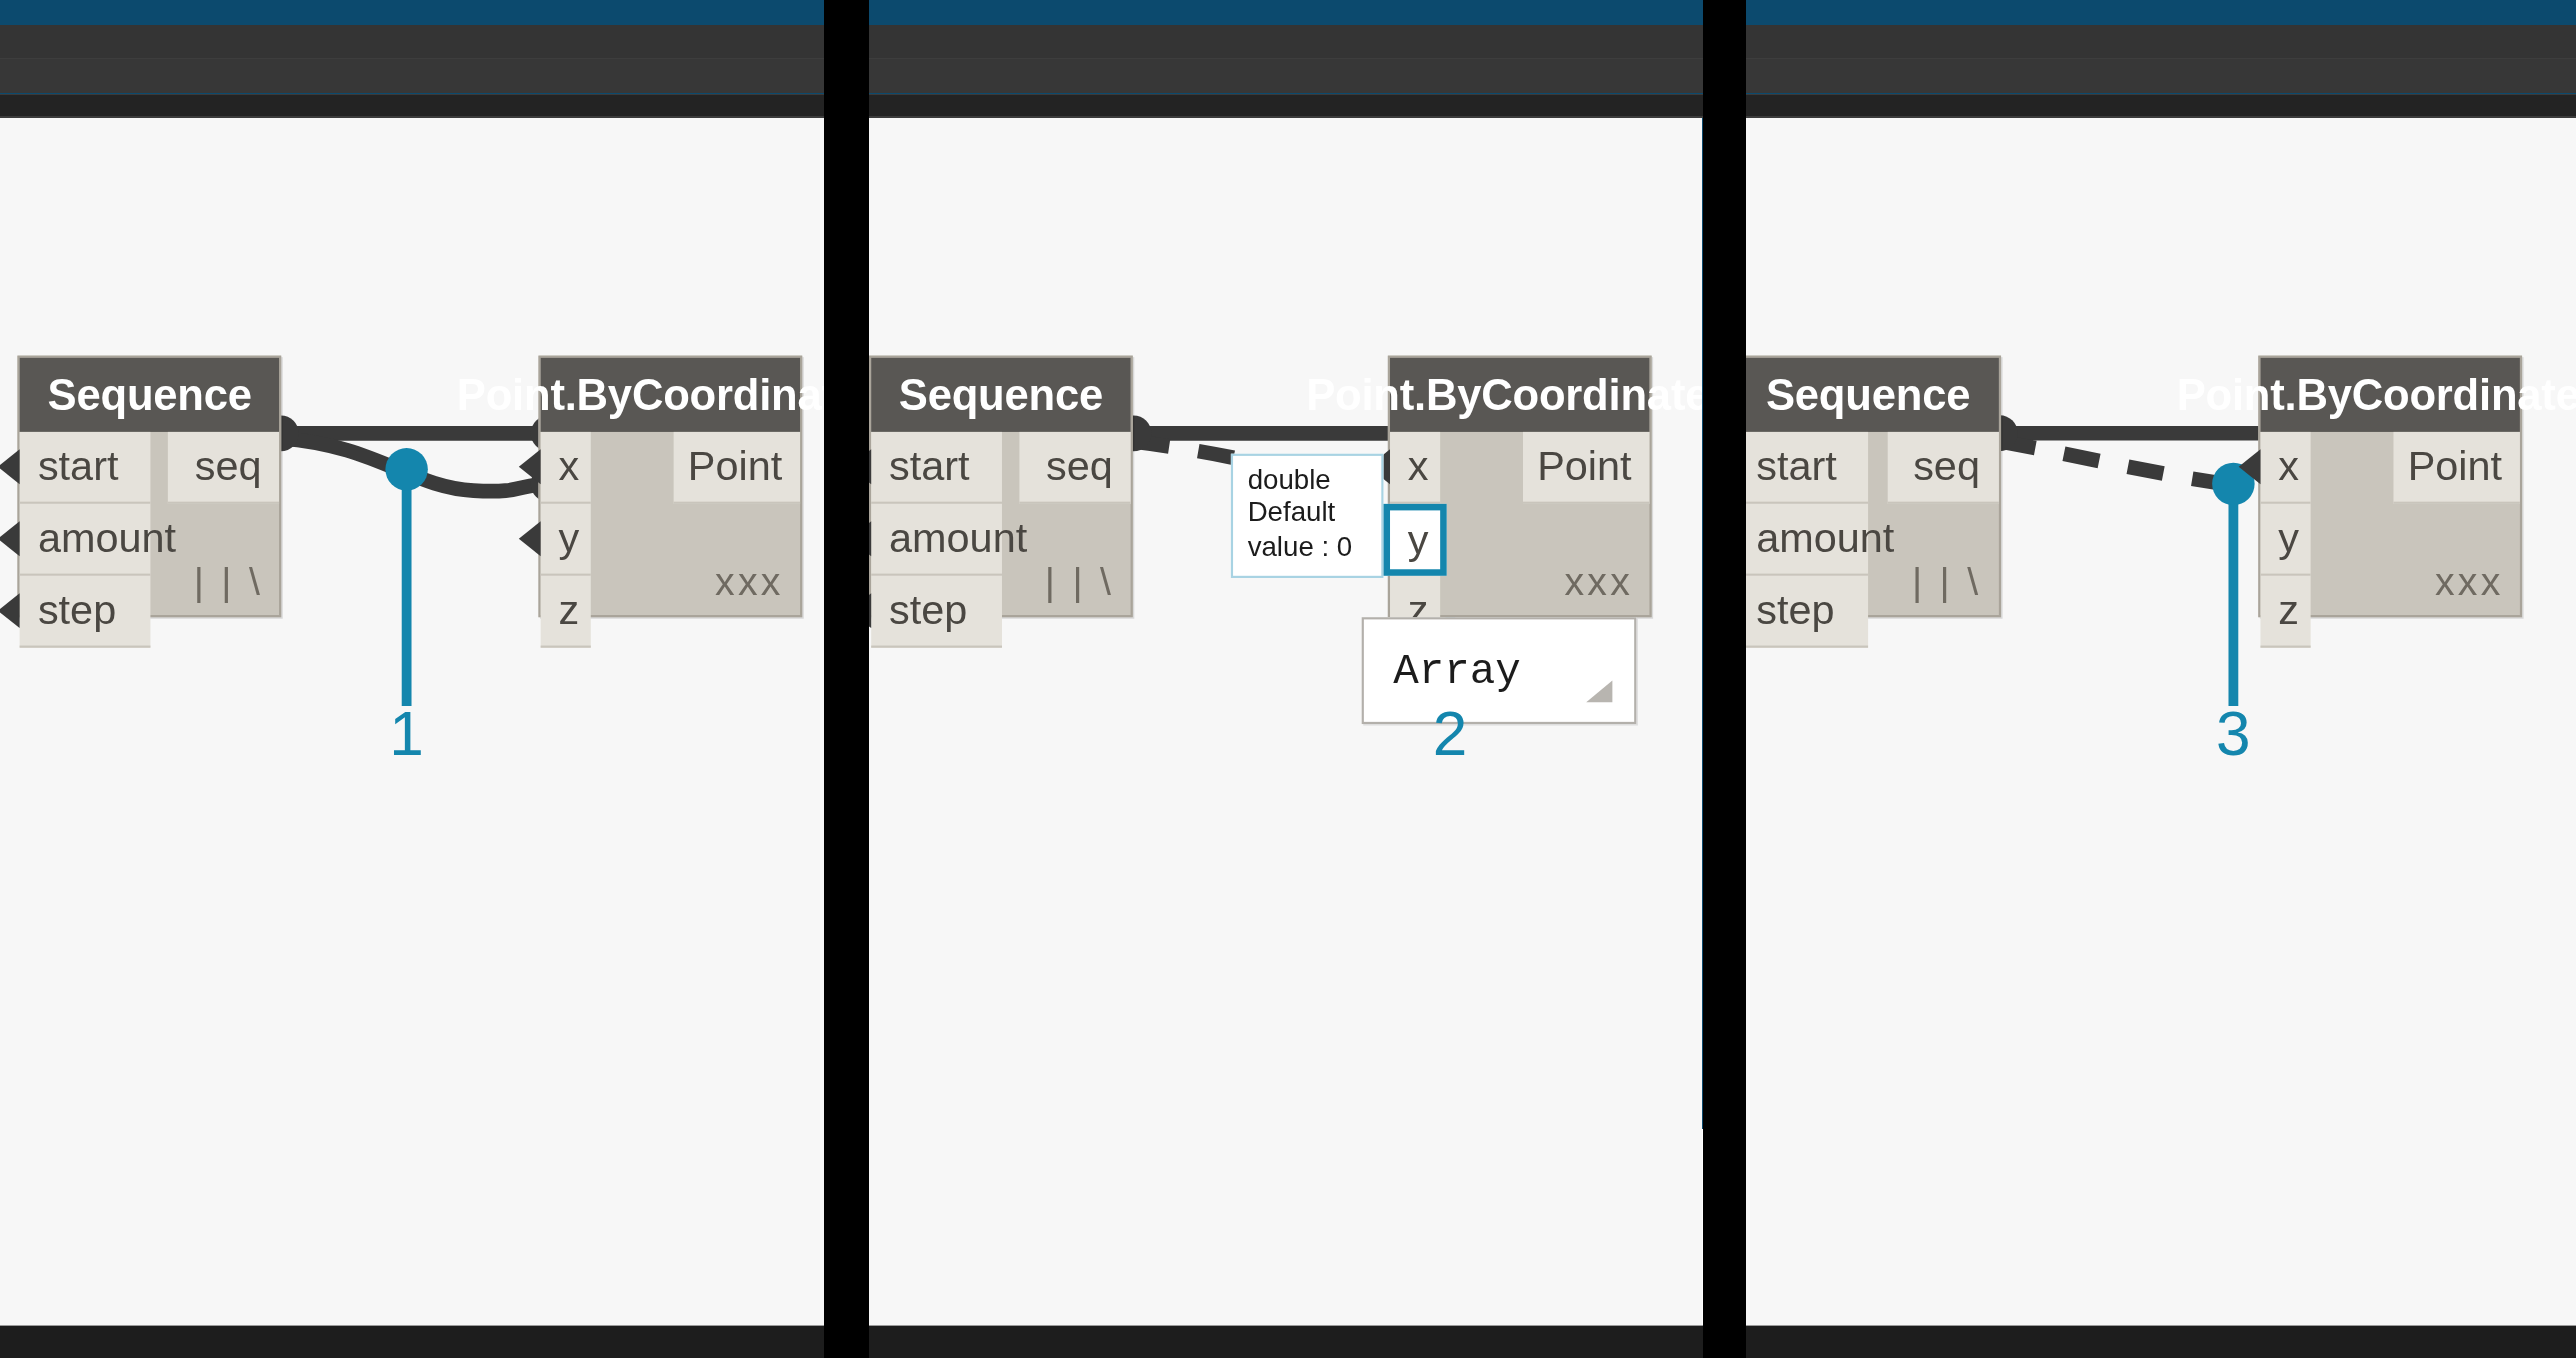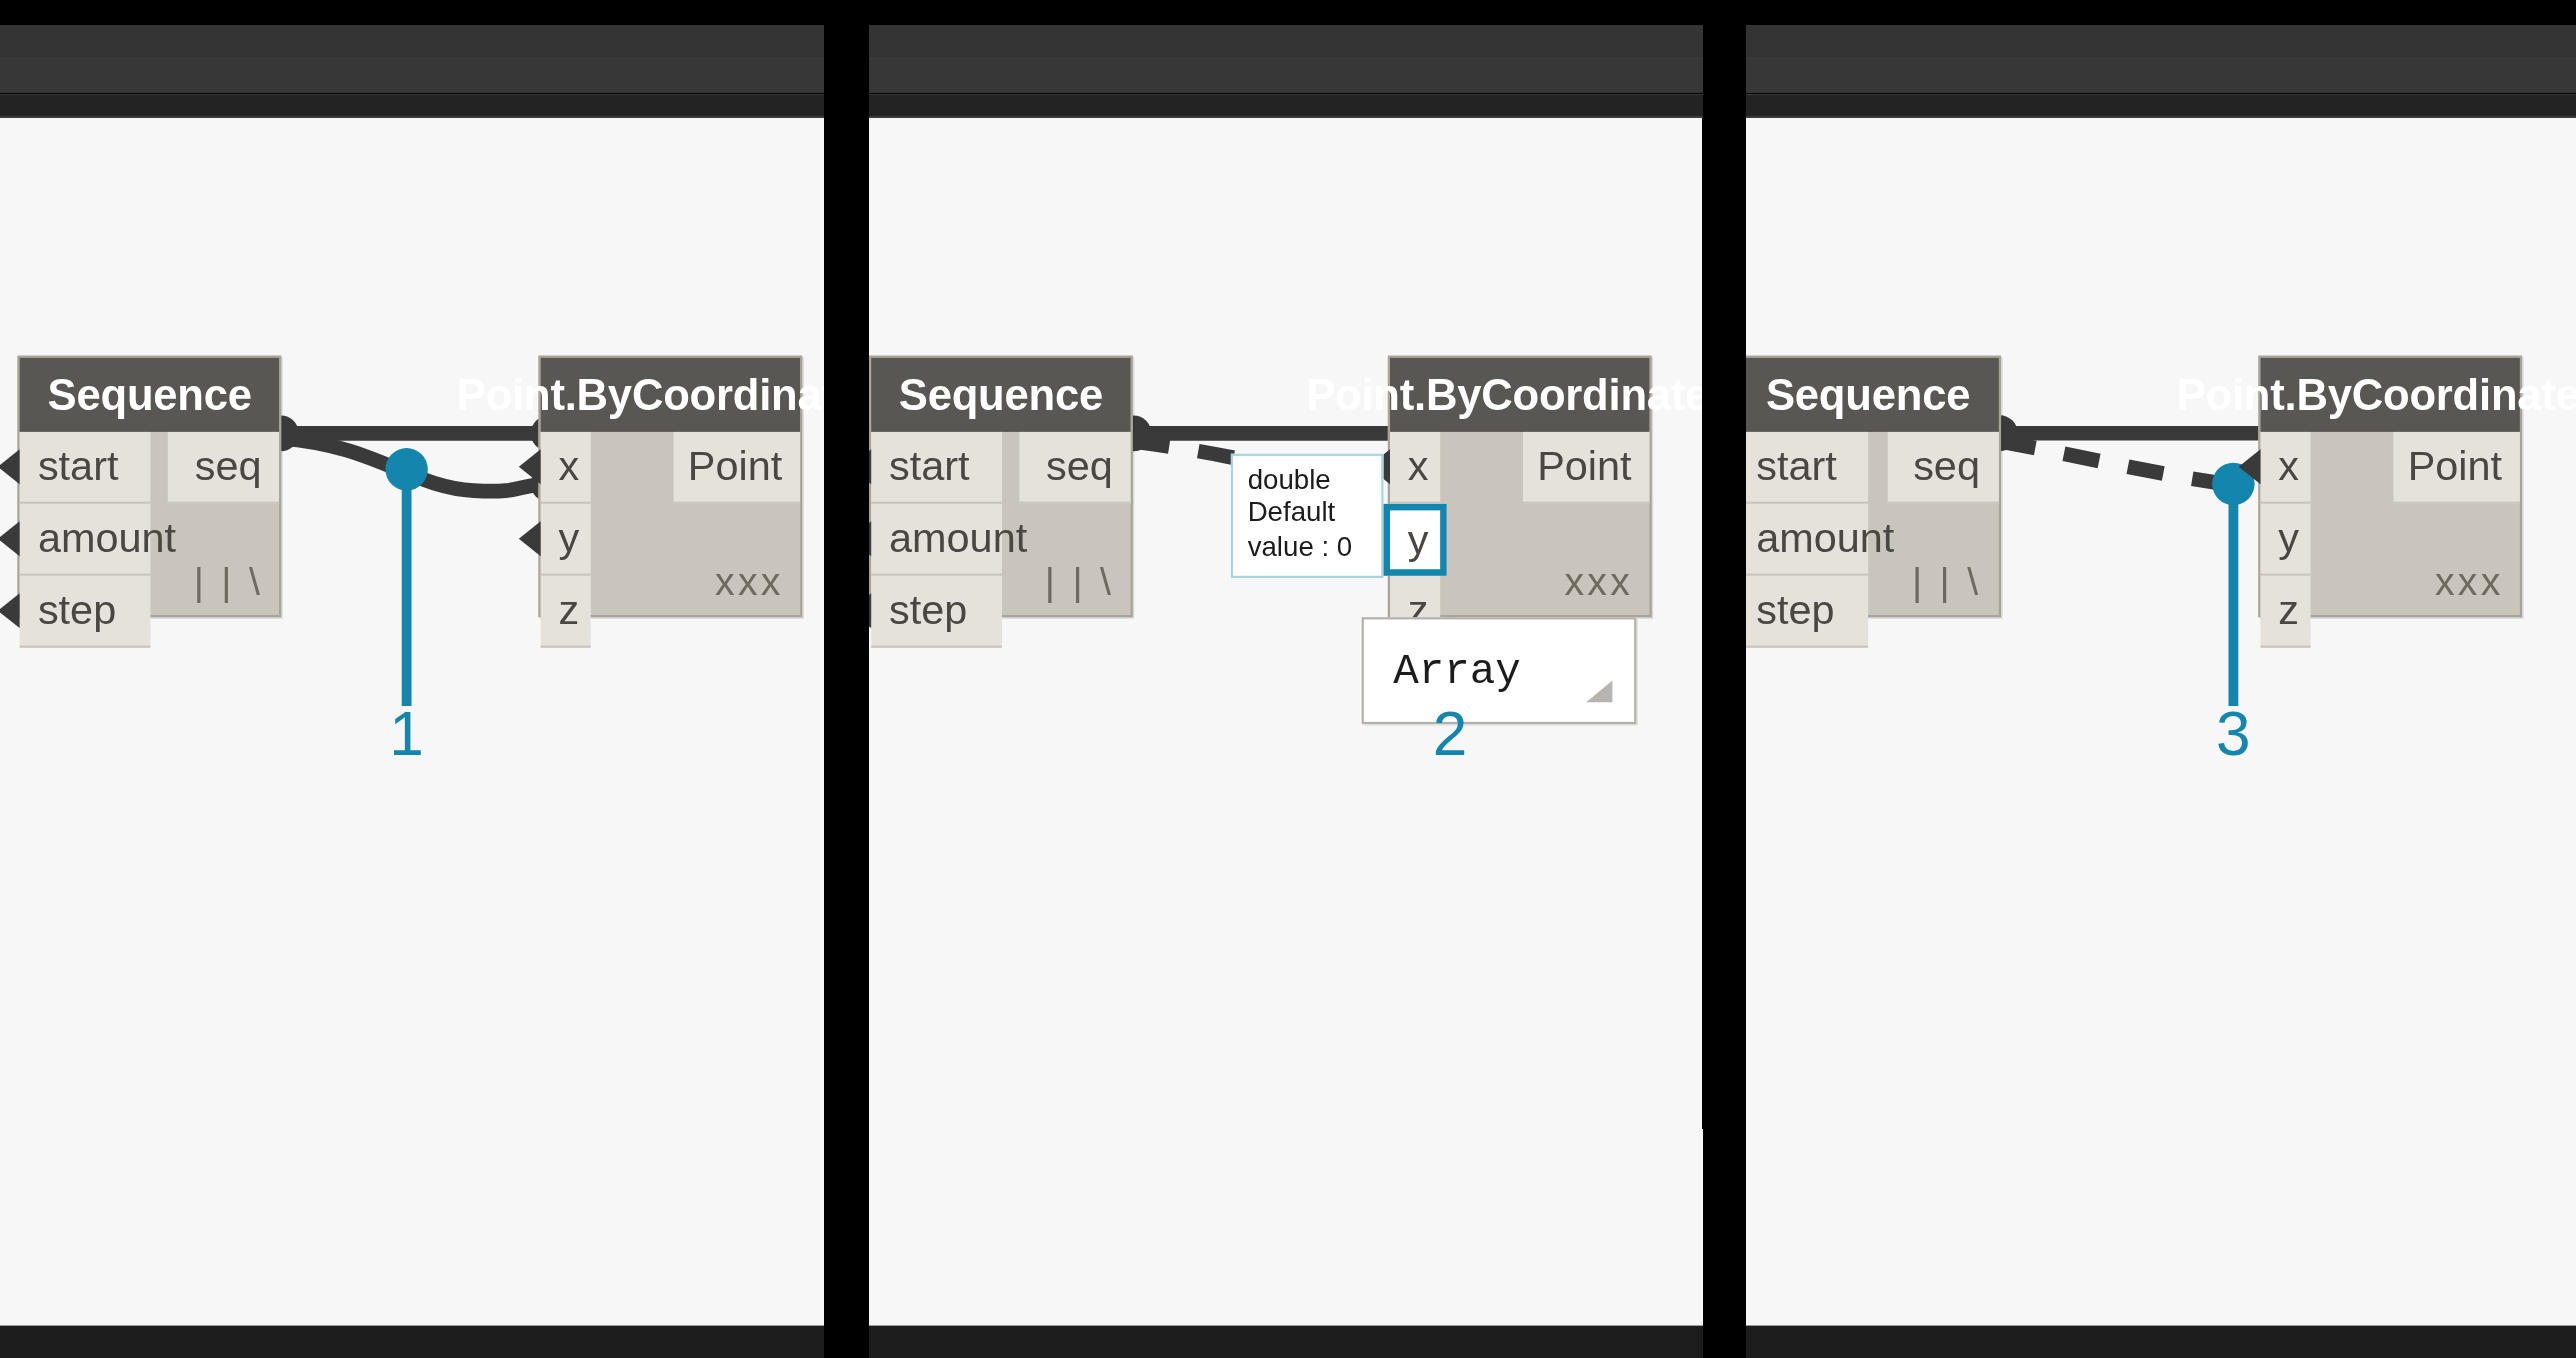--- a/index.html
+++ b/index.html
@@ -2,21 +2,21 @@
 <html style="font-size:12px"><head>
 <meta charset="utf-8">
 <style>
   * { box-sizing: border-box; margin: 0; padding: 0; }
   html, body {
     width: 2576px; height: 1359px;
     background: #ffffff;
     font-family: "Liberation Sans", sans-serif;
     overflow: hidden;
   }
-  #root { position: relative; width: 2576px; height: 1129px; background: #000000; }
+  #root { position: relative; width: 2576px; height: 1129px; background: #0c4a6e; }
 
   
   .chrome-band { position: absolute; left: 0; width: 2576px; }
   .band-a { top: 25px;  height: 34px;  background: #343434; }
   .band-b { top: 58px;  height: 35px;  background: #373737; border-top: 0.7px solid #3d3d3d; }
   .band-c { top: 94px; height: 22.5px;  background: #232323; border-top: 0.7px solid #3a3a3a; }
   .band-hair { top: 116px; height: 1.5px; background: #3c3c3c; }
 
   .footer-band { position: absolute; left: 0; top: 1325px; width: 2576px; height: 34px;
                  background: #1d1d1d; border-top: 1.5px solid #9b9b9b; }

